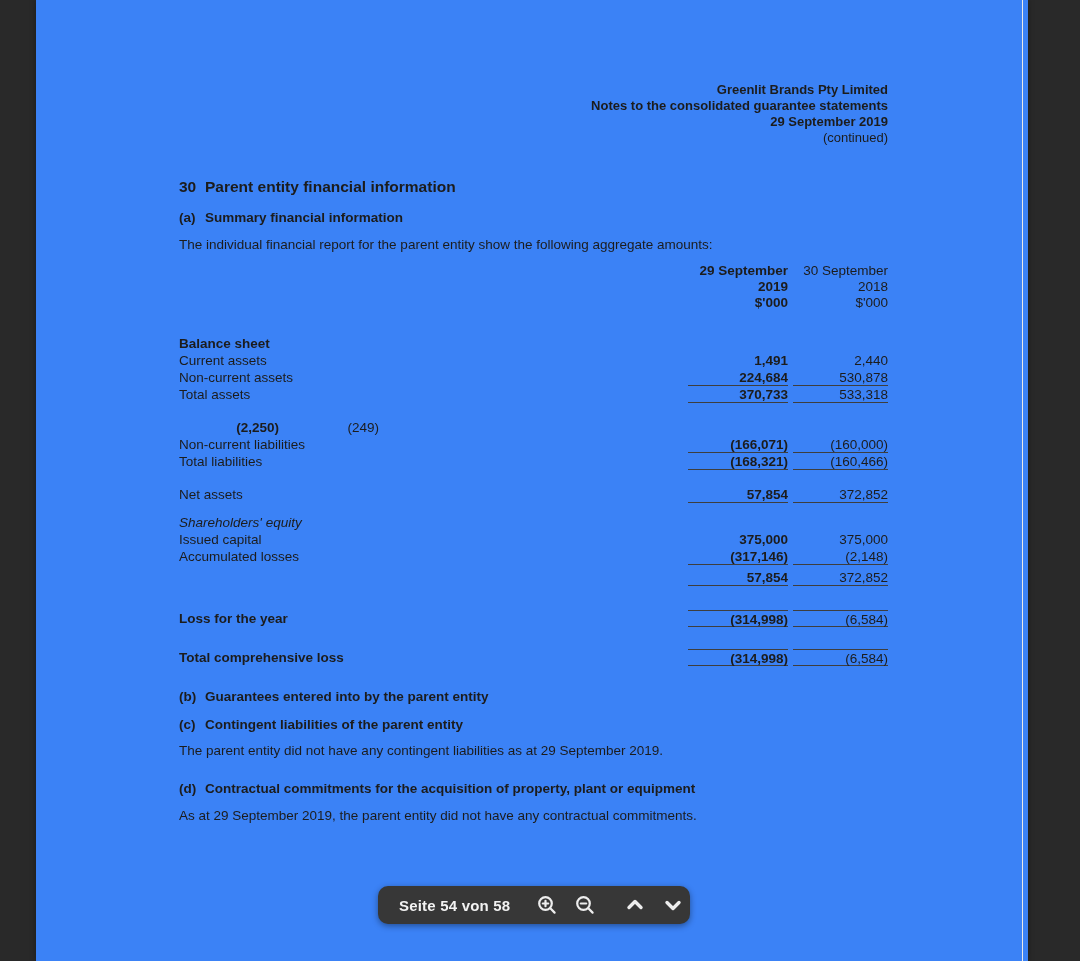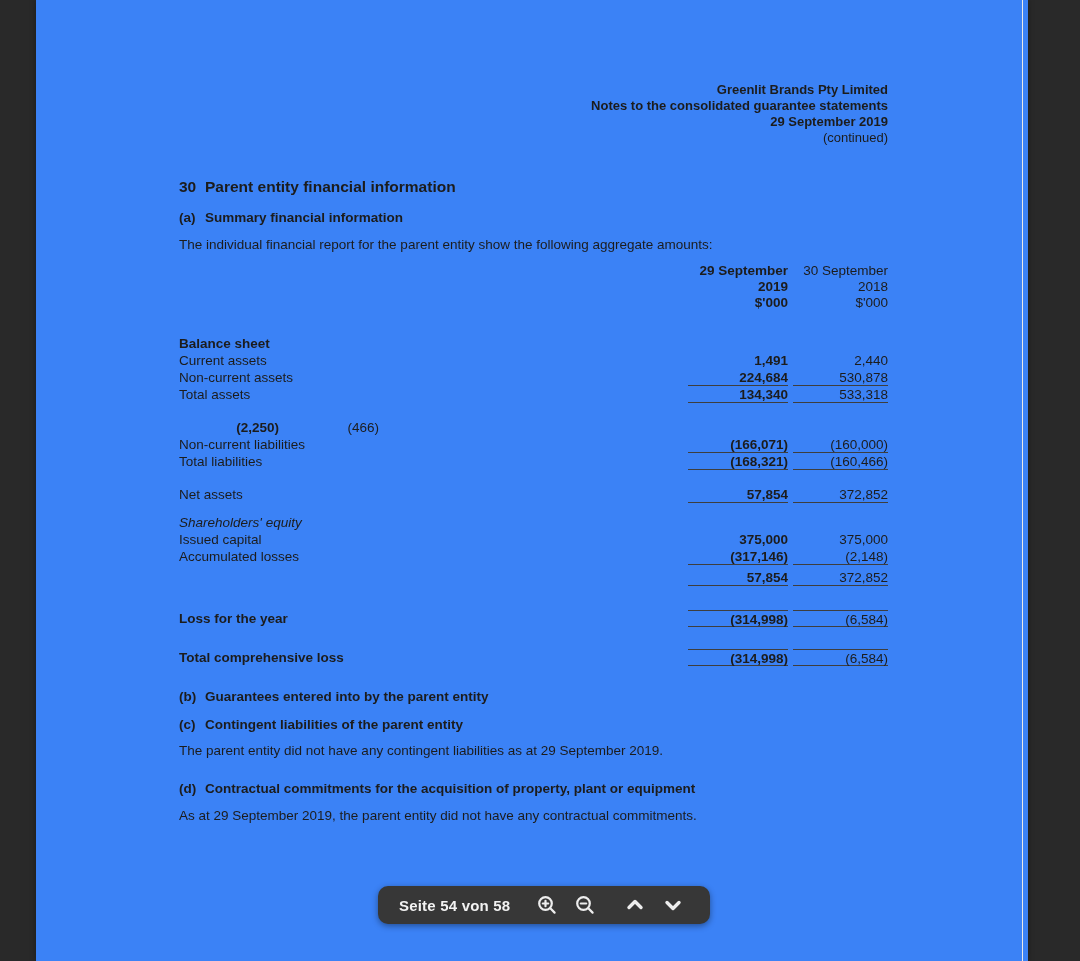--- a/index.html
+++ b/index.html
@@ -43,21 +43,21 @@
   .tlabel.b { font-weight:bold; }
   .tlabel.i { font-style:italic; }
   .tv { text-align:right; height:17px; }
   .v1 { width:100px; font-weight:bold; }
   .v2 { width:95px; margin-left:5px; }
   .rb { border-bottom:1.5px solid #3e3e3e; }
   .rt { border-top:1.5px solid #3e3e3e; }
 
   
   .toolbar { position:absolute; left:378px; top:886px; height:38px; background:#373737; border-radius:10px;
-             display:flex; align-items:center; padding:0 24px 0 21px; box-shadow:0 2px 6px rgba(0,0,0,.4); }
+             display:flex; align-items:center; padding:0 4px 0 21px; box-shadow:0 2px 6px rgba(0,0,0,.4); }
   .toolbar-label { color:#f2f2f2; font-size:15px; font-weight:bold; letter-spacing:.2px; }
   .tb-btn { width:26px; height:26px; display:flex; align-items:center; justify-content:center; cursor:pointer; background:none; border:none; padding:0; }
   .tb-btn svg { display:block; }
   .gap-md { width:12px; flex:none; }
   .gap-lg { width:24px; flex:none; }
 </style>
 </head>
 <body>
 
 <div class="page">
@@ -107,27 +107,27 @@
           <div class="tv v1">1,491</div>
           <div class="tv v2">2,440</div>
         </div>
         <div class="trow">
           <div class="tlabel">Non-current assets</div>
           <div class="tv v1 rb">224,684</div>
           <div class="tv v2 rb">530,878</div>
         </div>
         <div class="trow">
           <div class="tlabel">Total assets</div>
-          <div class="tv v1 rb">134,340</div>
+          <div class="tv v1 rb">370,733</div>
           <div class="tv v2 rb">533,318</div>
         </div>
         <div style="height: 16px;"></div>
         <div class="trow">
           <div class="tv v1">(2,250)</div>
-          <div class="tv v2">(466)</div>
+          <div class="tv v2">(249)</div>
         </div>
         <div class="trow">
           <div class="tlabel">Non-current liabilities</div>
           <div class="tv v1 rb">(166,071)</div>
           <div class="tv v2 rb">(160,000)</div>
         </div>
         <div class="trow">
           <div class="tlabel">Total liabilities</div>
           <div class="tv v1 rb">(168,321)</div>
           <div class="tv v2 rb">(160,466)</div>

